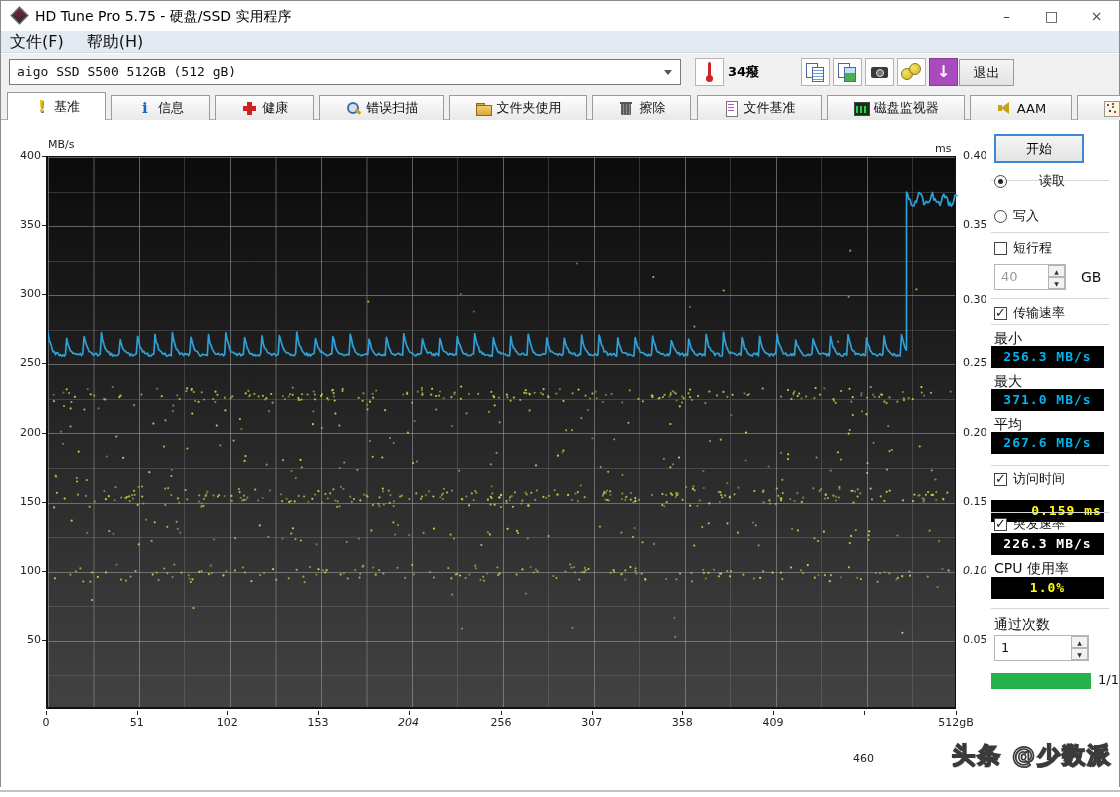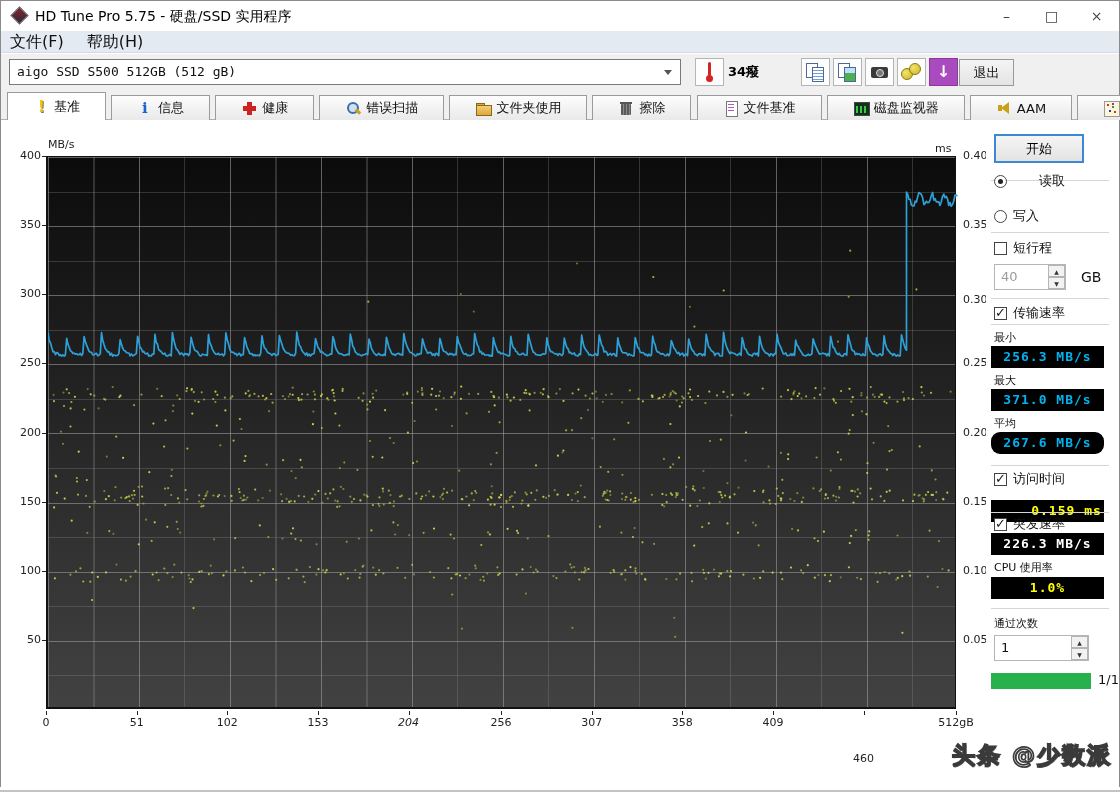--- a/index.html
+++ b/index.html
@@ -88,21 +88,21 @@
   .start-btn { position:absolute; left:8px; top:14px; width:90px; height:29px; background:linear-gradient(#f5f5f5,#e3e3e3); border:2px solid #3c87d6; font-size:13px; text-align:center; line-height:25px; color:#000; }
   .ctl-row { position:absolute; left:8px; display:flex; align-items:center; gap:6px; font-size:13px; color:#111; }
   .radio { width:13px; height:13px; border:1px solid #444; border-radius:50%; background:#fff; position:relative; flex:0 0 auto; }
   .radio.sel::after { content:""; position:absolute; left:3px; top:3px; width:5px; height:5px; border-radius:50%; background:#222; }
   .cb { width:13px; height:13px; border:1px solid #444; background:#fff; position:relative; flex:0 0 auto; }
   .cb.checked::after { content:"✓"; position:absolute; left:0px; top:-3px; font-size:13px; font-weight:bold; color:#1a1a1a; }
   .spinbox { position:absolute; left:8px; width:72px; height:26px; background:#fff; border:1px solid #b5b5b5; font-size:13px; padding:4px 0 0 6px; }
   .spinbtns { position:absolute; width:17px; height:24px; }
   .spinbtns div { width:17px; height:12px; background:#f2f2f2; border:1px solid #b5b5b5; font-size:6px; text-align:center; line-height:11px; color:#333; }
   .gb-label { position:absolute; font-size:14px; color:#111; }
-  .plabel { position:absolute; left:8px; font-size:11px; color:#111; }
+  .plabel { position:absolute; left:8px; font-size:14px; color:#111; }
   .lcd { position:absolute; left:5px; width:113px; height:22px; background:#000; font-family:"DejaVu Sans Mono", monospace; font-size:13px; font-weight:bold; text-align:center; line-height:22px; letter-spacing:1px; }
   .lcd-cyan { color:#00b2ee; } .lcd-yellow { color:#ffff00; } .lcd-white { color:#ffffff; }
   .progress { position:absolute; left:5px; top:553px; width:100px; height:16px; background:#26b14c; }
   .progress-lbl { position:absolute; left:112px; top:552px; font-size:13px; color:#111; }
 
   
   .watermark { position:absolute; right:8px; top:740px; font-size:23px; font-weight:bold; letter-spacing:2px; color:#fff; -webkit-text-stroke:1.6px #3a3a3a; text-shadow:0 0 1px #555, 1px 1px 0 #777; }
   .bottom-line { position:absolute; left:0; top:790px; width:1120px; height:2px; background:#bfc6bf; }
 </style>
 </head>
@@ -1115,21 +1115,21 @@
           <span class="ytick-l" style="left: 6px; top: 443.75px;">100</span>
           <div class="ytick-mark" style="left: 41px; top: 450.75px;"></div>
           <span class="ytick-l" style="left: 6px; top: 512.875px;">50</span>
           <div class="ytick-mark" style="left: 41px; top: 519.875px;"></div>
           <span class="ytick-r" style="left: 962px; top: 29px;">0.40</span>
           <span class="ytick-r" style="left: 962px; top: 98.125px;">0.35</span>
           <span class="ytick-r" style="left: 962px; top: 173px;">0.30</span>
           <span class="ytick-r" style="left: 962px; top: 236.375px;">0.25</span>
           <span class="ytick-r" style="left: 962px; top: 305.5px;">0.20</span>
           <span class="ytick-r" style="left: 962px; top: 374.625px;">0.15</span>
-          <span class="ytick-r" style="left: 962px; top: 443.75px;">0.10</span>
+          <span class="ytick-r" style="left: 962px; top: 443.75px; font-style: italic;">0.10</span>
           <span class="ytick-r" style="left: 962px; top: 512.875px;">0.05</span>
           <span class="xtick-lbl" style="left: 45px; top: 596px;">0</span>
           <div class="xtick-mark" style="left: 45px; top: 591px;"></div>
           <span class="xtick-lbl" style="left: 135.645px; top: 596px;">51</span>
           <div class="xtick-mark" style="left: 135.645px; top: 591px;"></div>
           <span class="xtick-lbl" style="left: 226.289px; top: 596px;">102</span>
           <div class="xtick-mark" style="left: 226.289px; top: 591px;"></div>
           <span class="xtick-lbl" style="left: 316.934px; top: 596px;">153</span>
           <div class="xtick-mark" style="left: 316.934px; top: 591px;"></div>
           <span class="xtick-lbl" style="left: 407.578px; top: 596px; font-style: italic;">204</span>
@@ -1175,21 +1175,21 @@
       <div class="ctl-row" style="top:184px;justify-content:center;">
           <span class="cb checked"></span>
           <span>传输速率</span>
         </div>
       <div class="sep" style="top:204px;"></div>
       <div class="plabel" style="top:210px;">最小</div>
       <div class="lcd lcd-cyan" style="top:226px;">256.3 MB/s</div>
       <div class="plabel" style="top:253px;">最大</div>
       <div class="lcd lcd-cyan" style="top:269px;">371.0 MB/s</div>
       <div class="plabel" style="top:296px;">平均</div>
-      <div class="lcd lcd-cyan" style="top:312px;border-radius:9px;">267.6 MB/s</div>
+      <div class="lcd lcd-cyan" style="top:312px;">267.6 MB/s</div>
       <div class="sep" style="top:345px;"></div>
       <div class="ctl-row" style="top:350px;">
           <span class="cb checked"></span>
           <span>访问时间</span>
         </div>
       <div class="lcd lcd-yellow" style="top:380px;padding-left:38px;">0.159 ms</div>
       <div class="sep" style="top:392px;"></div>
       <div class="ctl-row" style="top:395px;">
           <span class="cb checked"></span>
           <span>突发速率</span>

